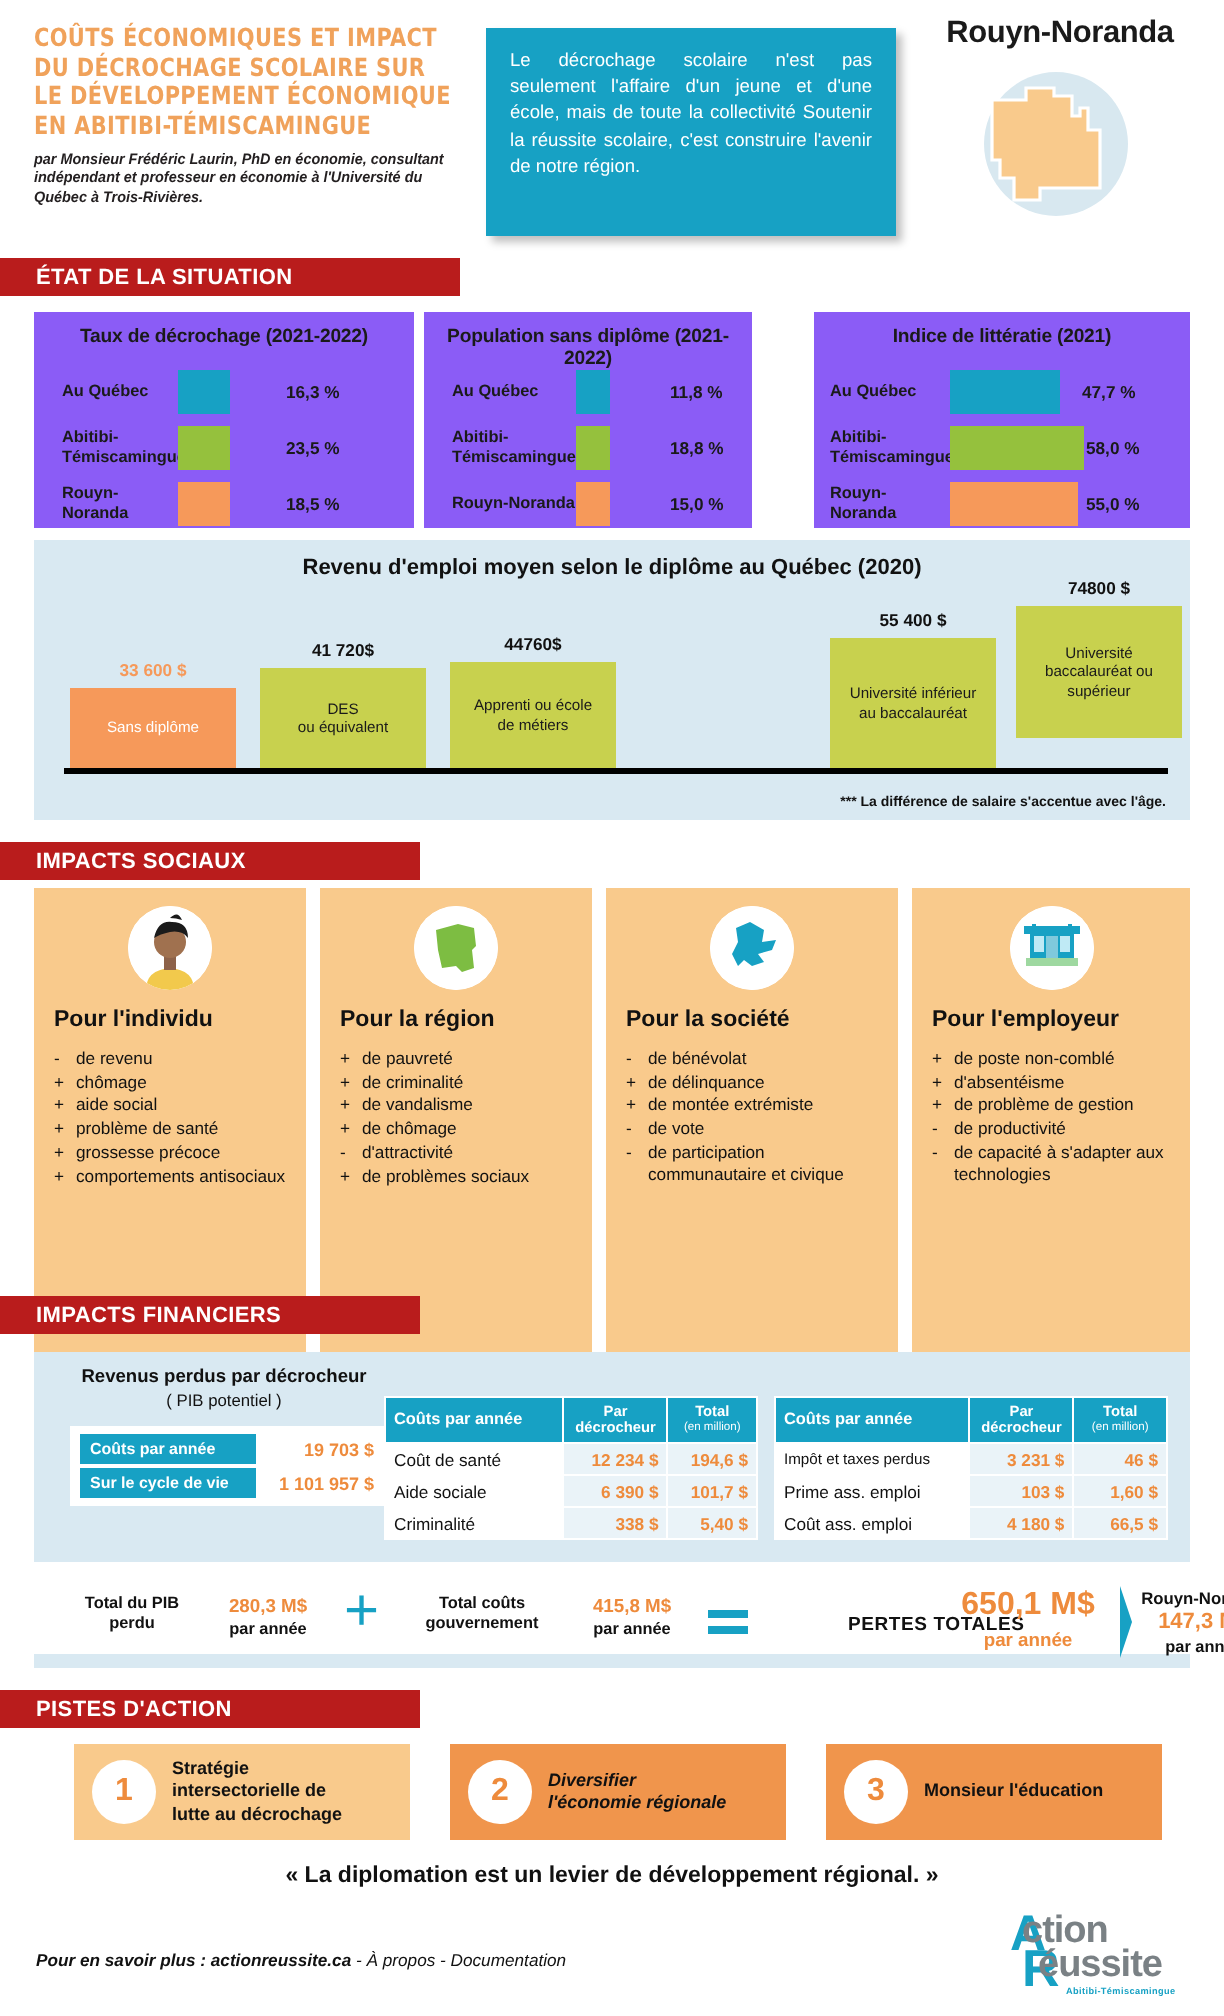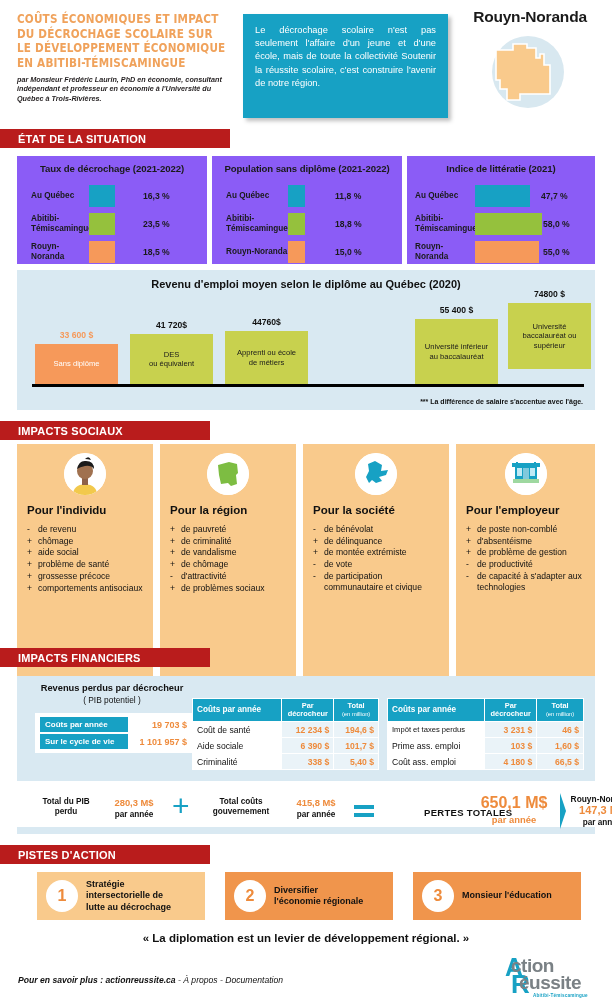--- a/index.html
+++ b/index.html
@@ -209,21 +209,21 @@
         <div class="stat-val" style="margin-left:28px;">23,5 %</div>
       </div>
       <div class="stat-row">
         <div class="stat-label" style="width:72px;padding-left:14px;">Rouyn-Noranda</div>
         <div class="stat-bar" style="width:26px;background:#F6995A;"></div>
         <div class="stat-val" style="margin-left:28px;">18,5 %</div>
       </div>
     </div>
   </div>
 
-  <div class="panel" style="left:212px;top:156px;width:190px;height:108px;">
+  <div class="panel" style="left:212px;top:156px;width:164px;height:108px;">
     <div class="panel-title">Population sans diplôme (2021-2022)</div>
     <div class="stat-rows">
       <div class="stat-row">
         <div class="stat-label" style="width:76px;padding-left:14px;">Au Québec</div>
         <div class="stat-bar" style="width:17px;background:#17A1C4;"></div>
         <div class="stat-val" style="margin-left:30px;">11,8 %</div>
       </div>
       <div class="stat-row">
         <div class="stat-label" style="width:76px;padding-left:14px;white-space:pre-line;">Abitibi-
 Témiscamingue</div>
@@ -564,21 +564,21 @@
   </div>
 
   <div class="act-card" style="left:37px;width:168px;background:#F9CA8C;">
     <div class="act-num">1</div>
     <div class="act-txt" style="white-space:pre-line;">Stratégie
 intersectorielle de
 lutte au décrochage</div>
   </div>
   <div class="act-card" style="left:225px;width:168px;background:#F0954C;">
     <div class="act-num">2</div>
-    <div class="act-txt" style="white-space:pre-line;">Diversifier
+    <div class="act-txt" style="white-space:pre-line;font-style:italic;">Diversifier
 l'économie régionale</div>
   </div>
   <div class="act-card" style="left:413px;width:168px;background:#F0954C;">
     <div class="act-num">3</div>
     <div class="act-txt">Monsieur l'éducation</div>
   </div>
 
   <div class="tagline">« La diplomation est un levier de développement régional. »</div>
 
   <div class="footer-note">

